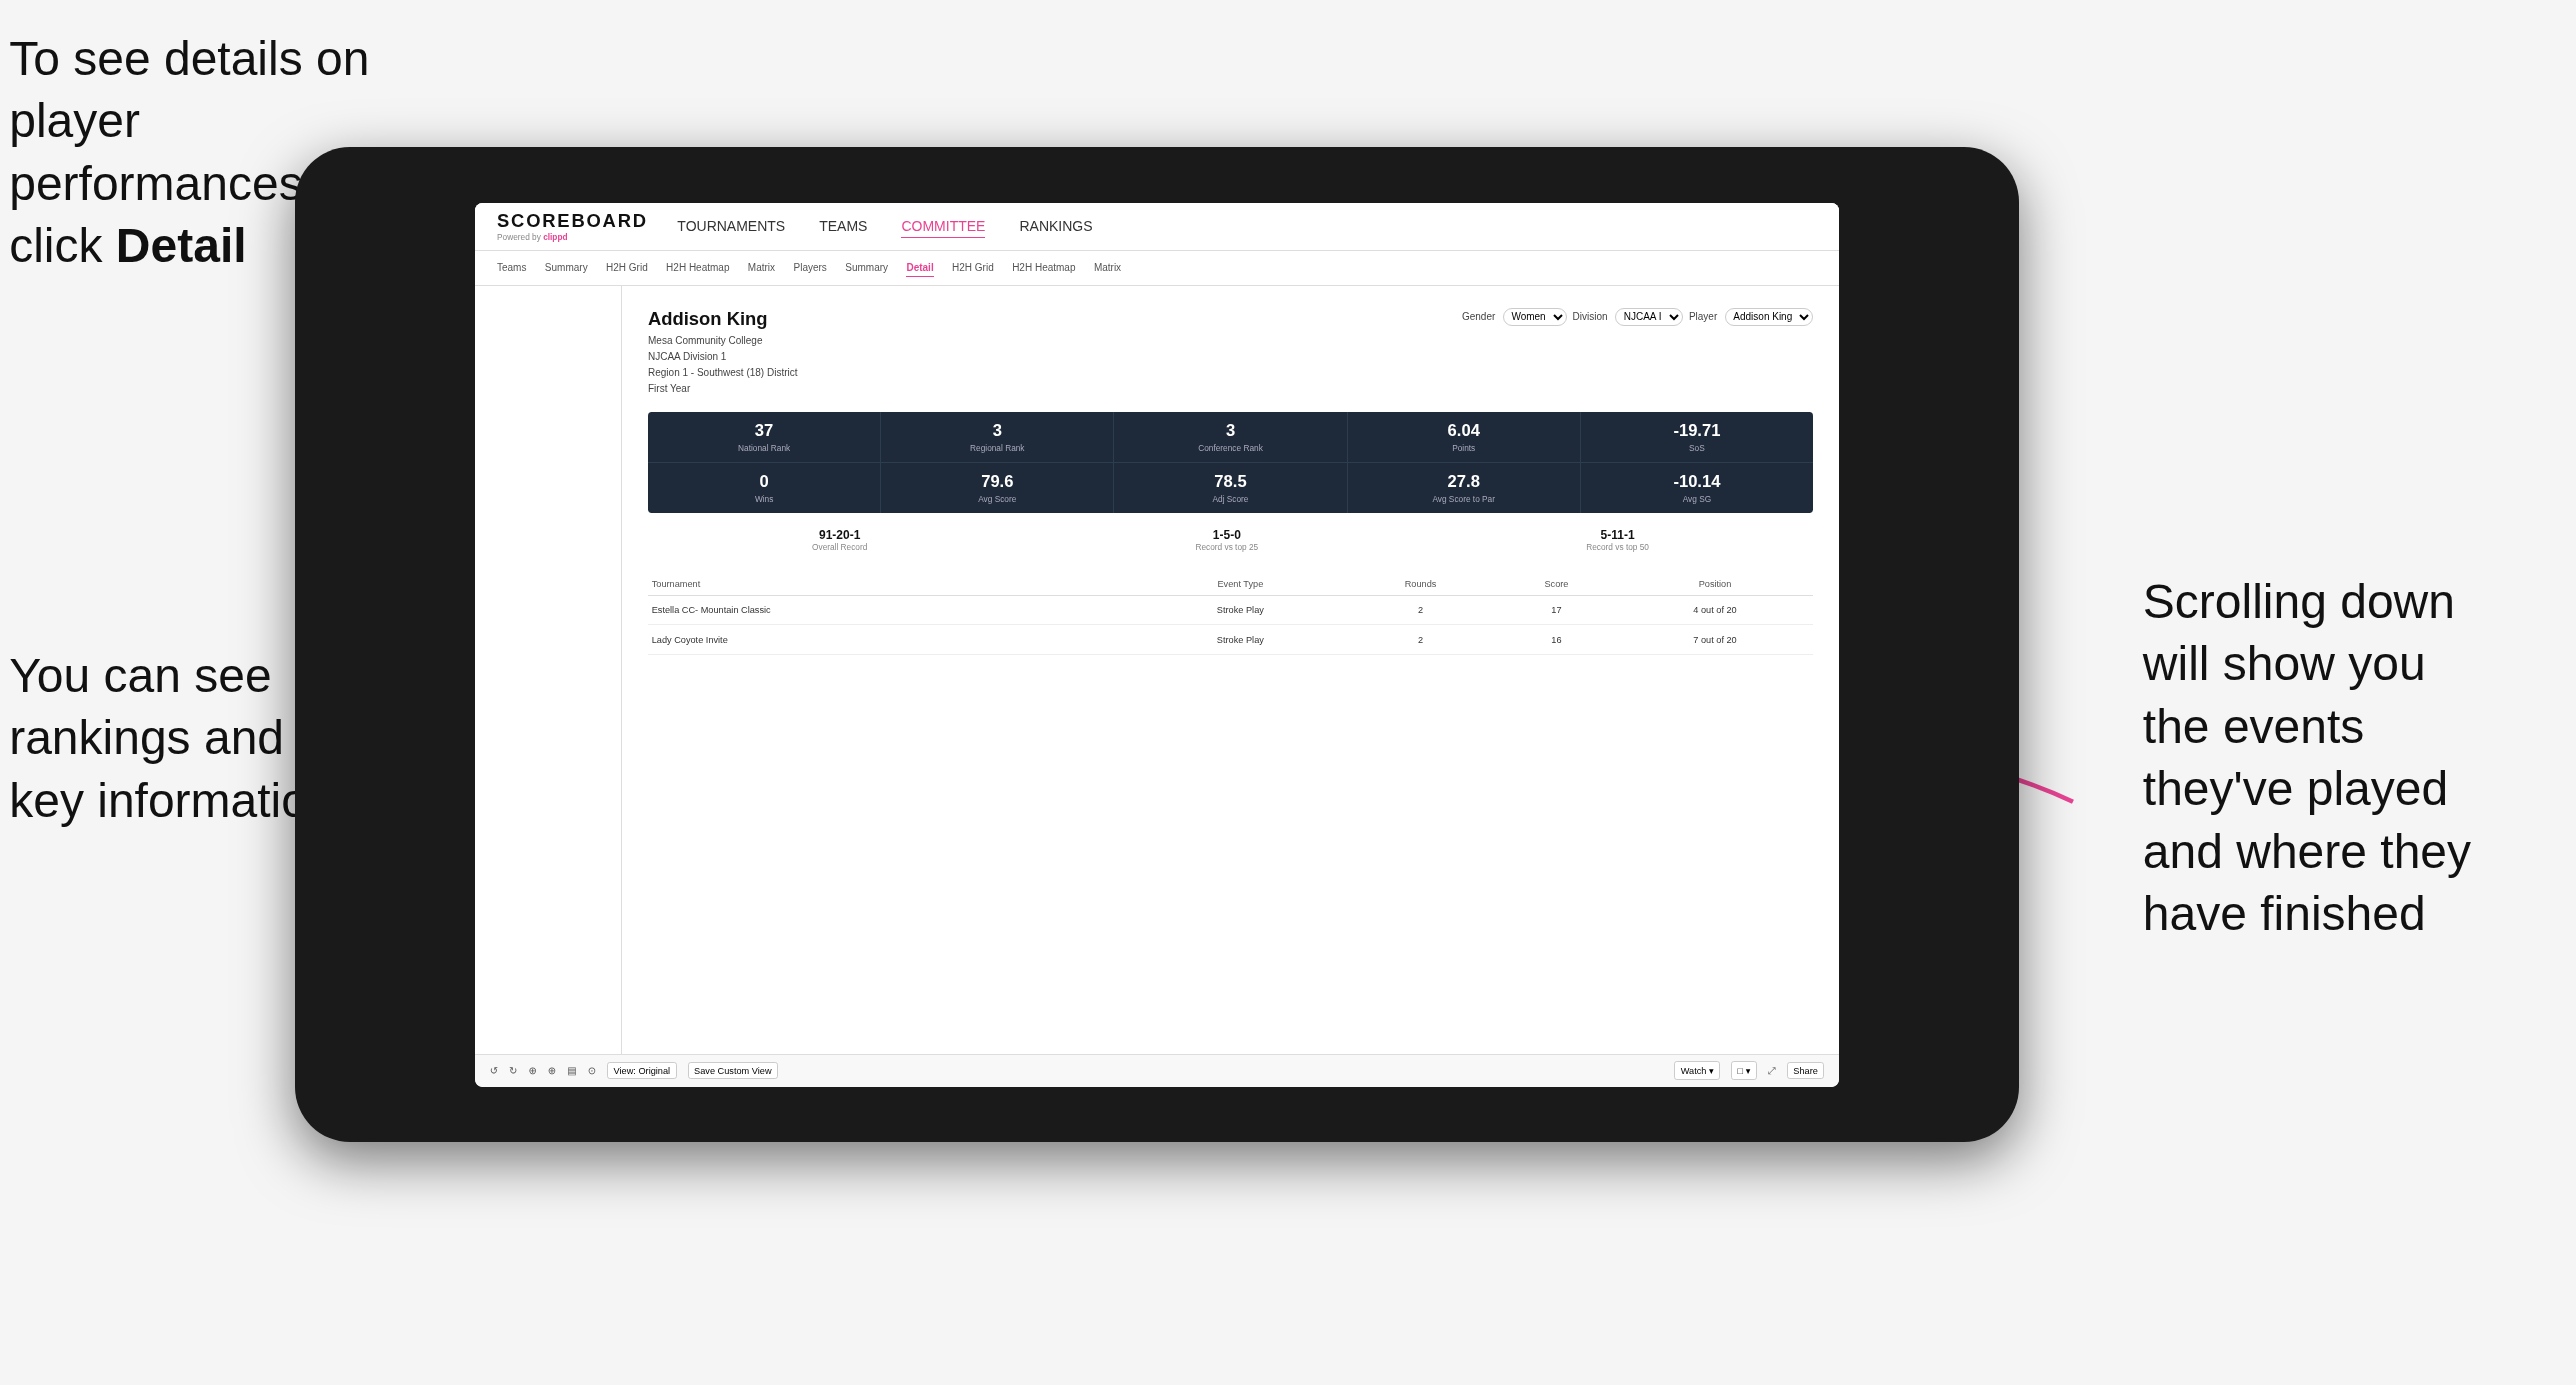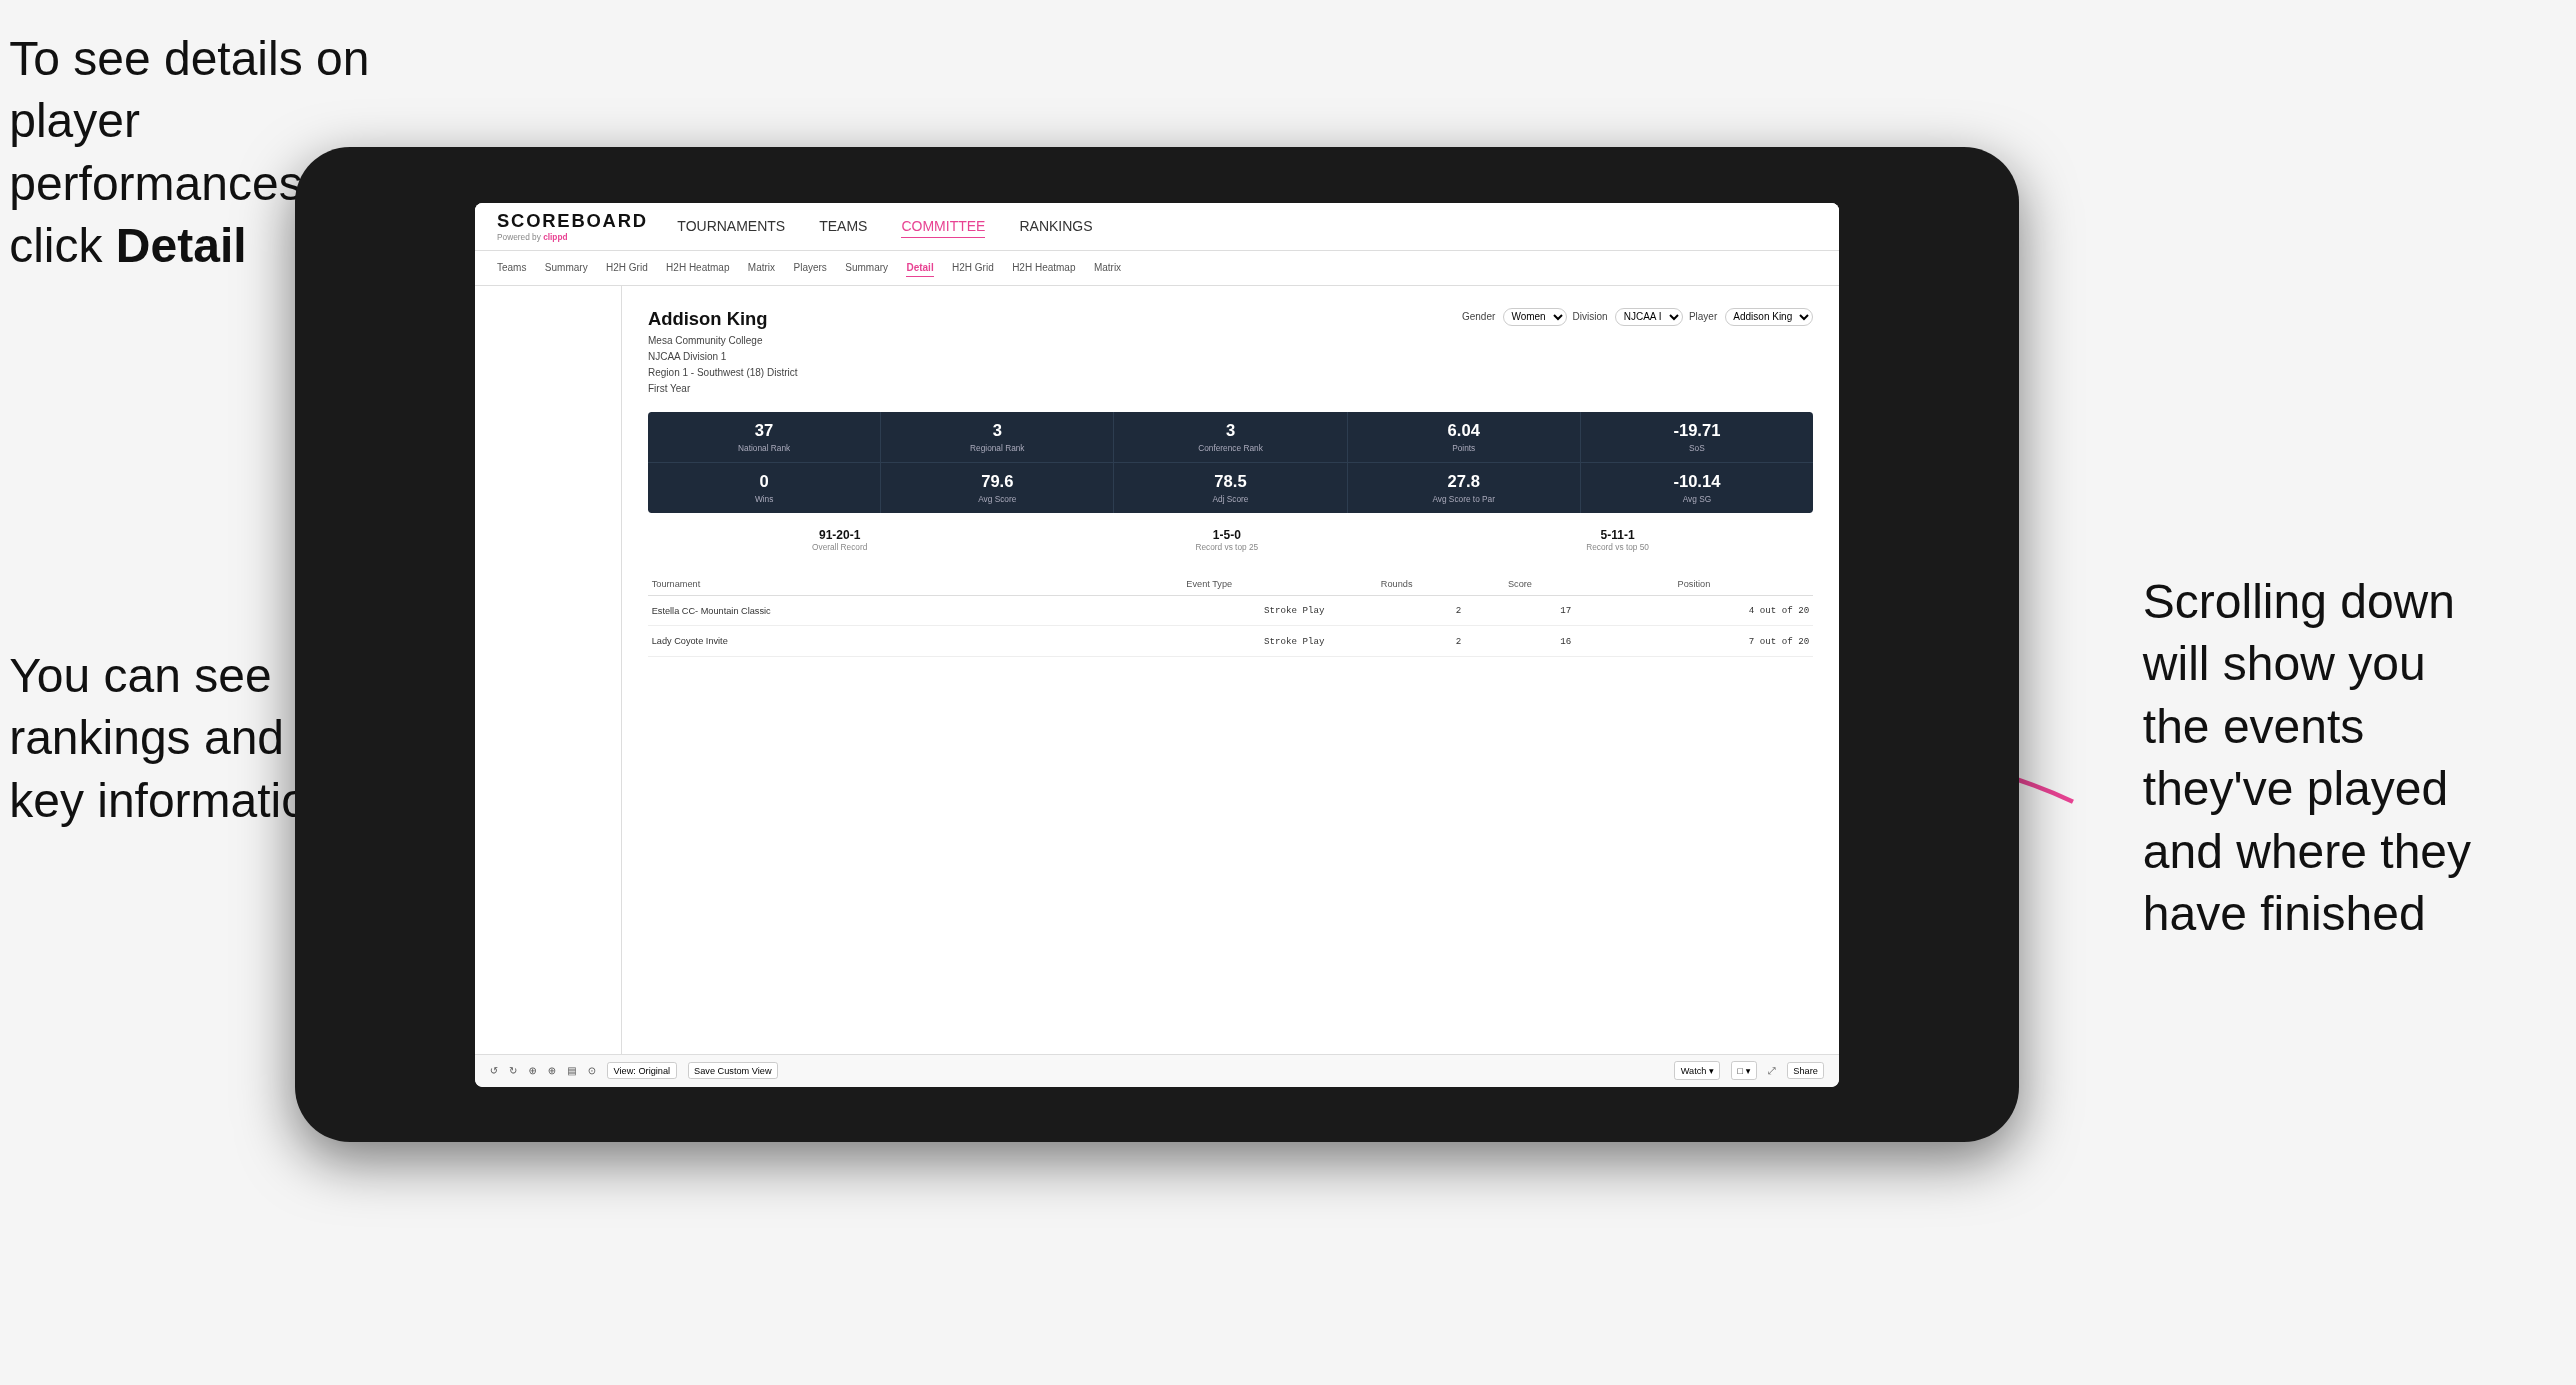--- a/index.html
+++ b/index.html
@@ -288,22 +288,21 @@
 
     .events-table td {
       font-size: 9.2px;
       color: #333;
       padding: 9.2px 3.7px;
       border-bottom: 0.9px solid #eee;
       vertical-align: middle;
     }
 
     .events-table td:not(:first-child) {
-      text-align: right;
-      font-family: Liberation Mono, monospace;
+      text-align: center;
     }
 
     
     .bottom-toolbar {
       height: 33px;
       background: #f8f8f8;
       border-top: 0.9px solid #ddd;
       display: flex;
       align-items: center;
       padding: 0 14.7px;

